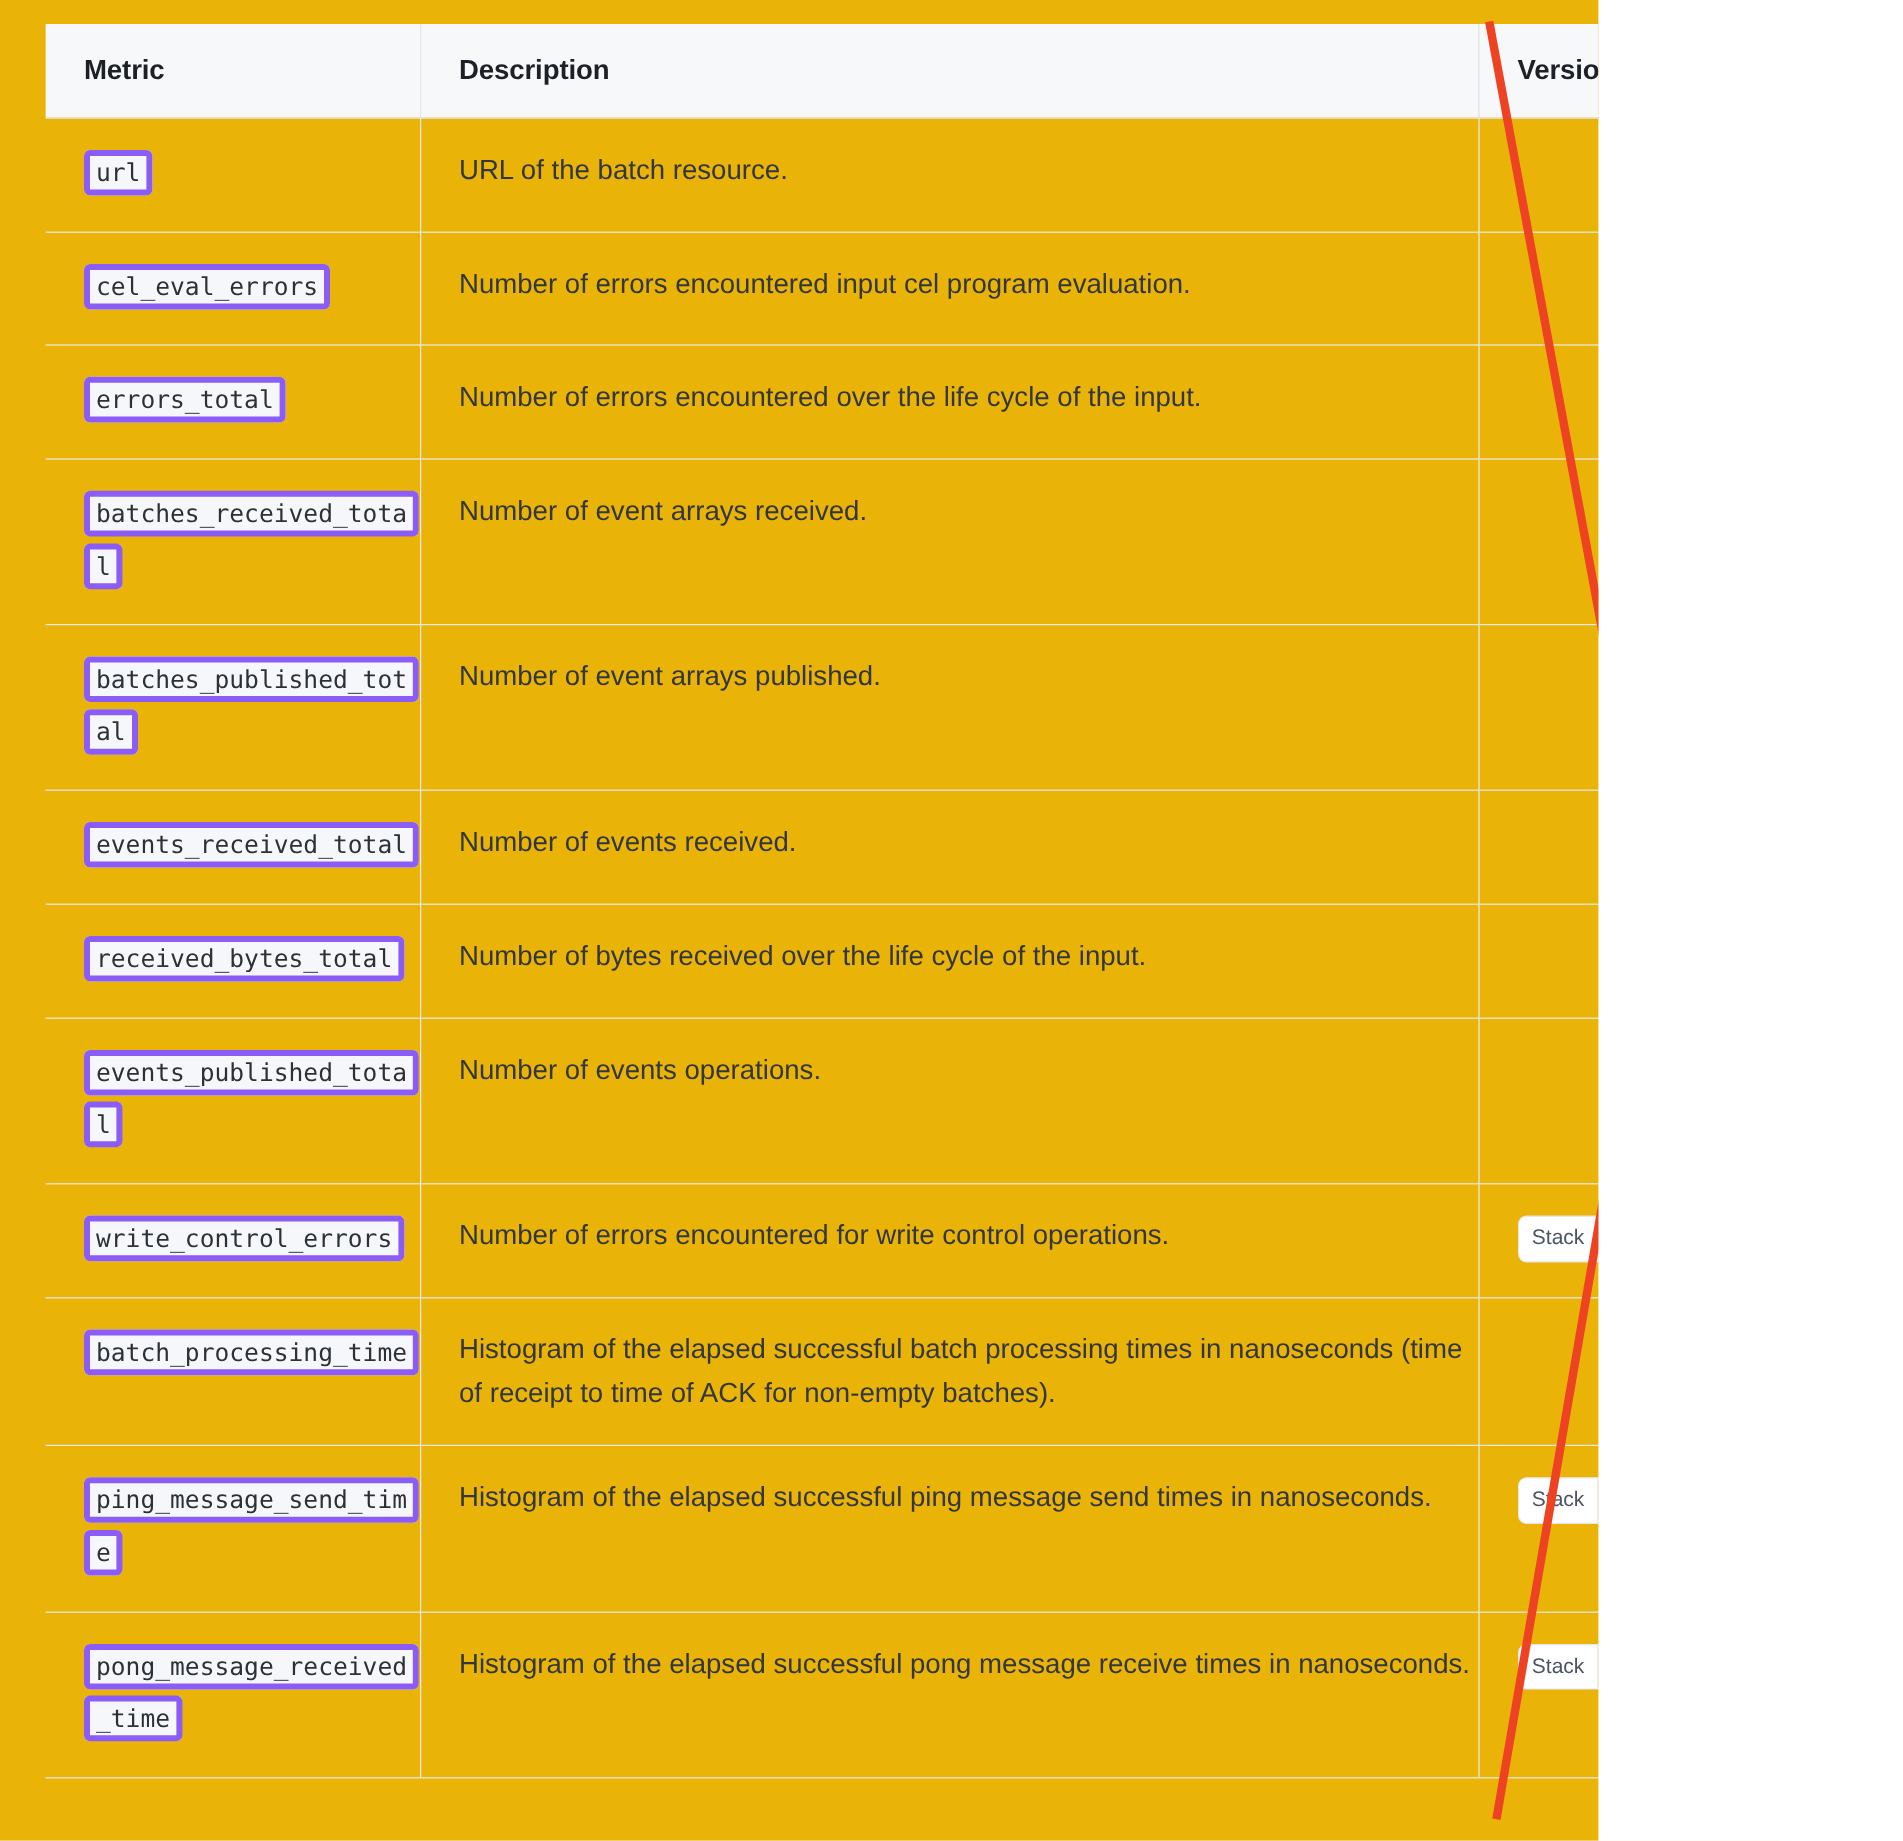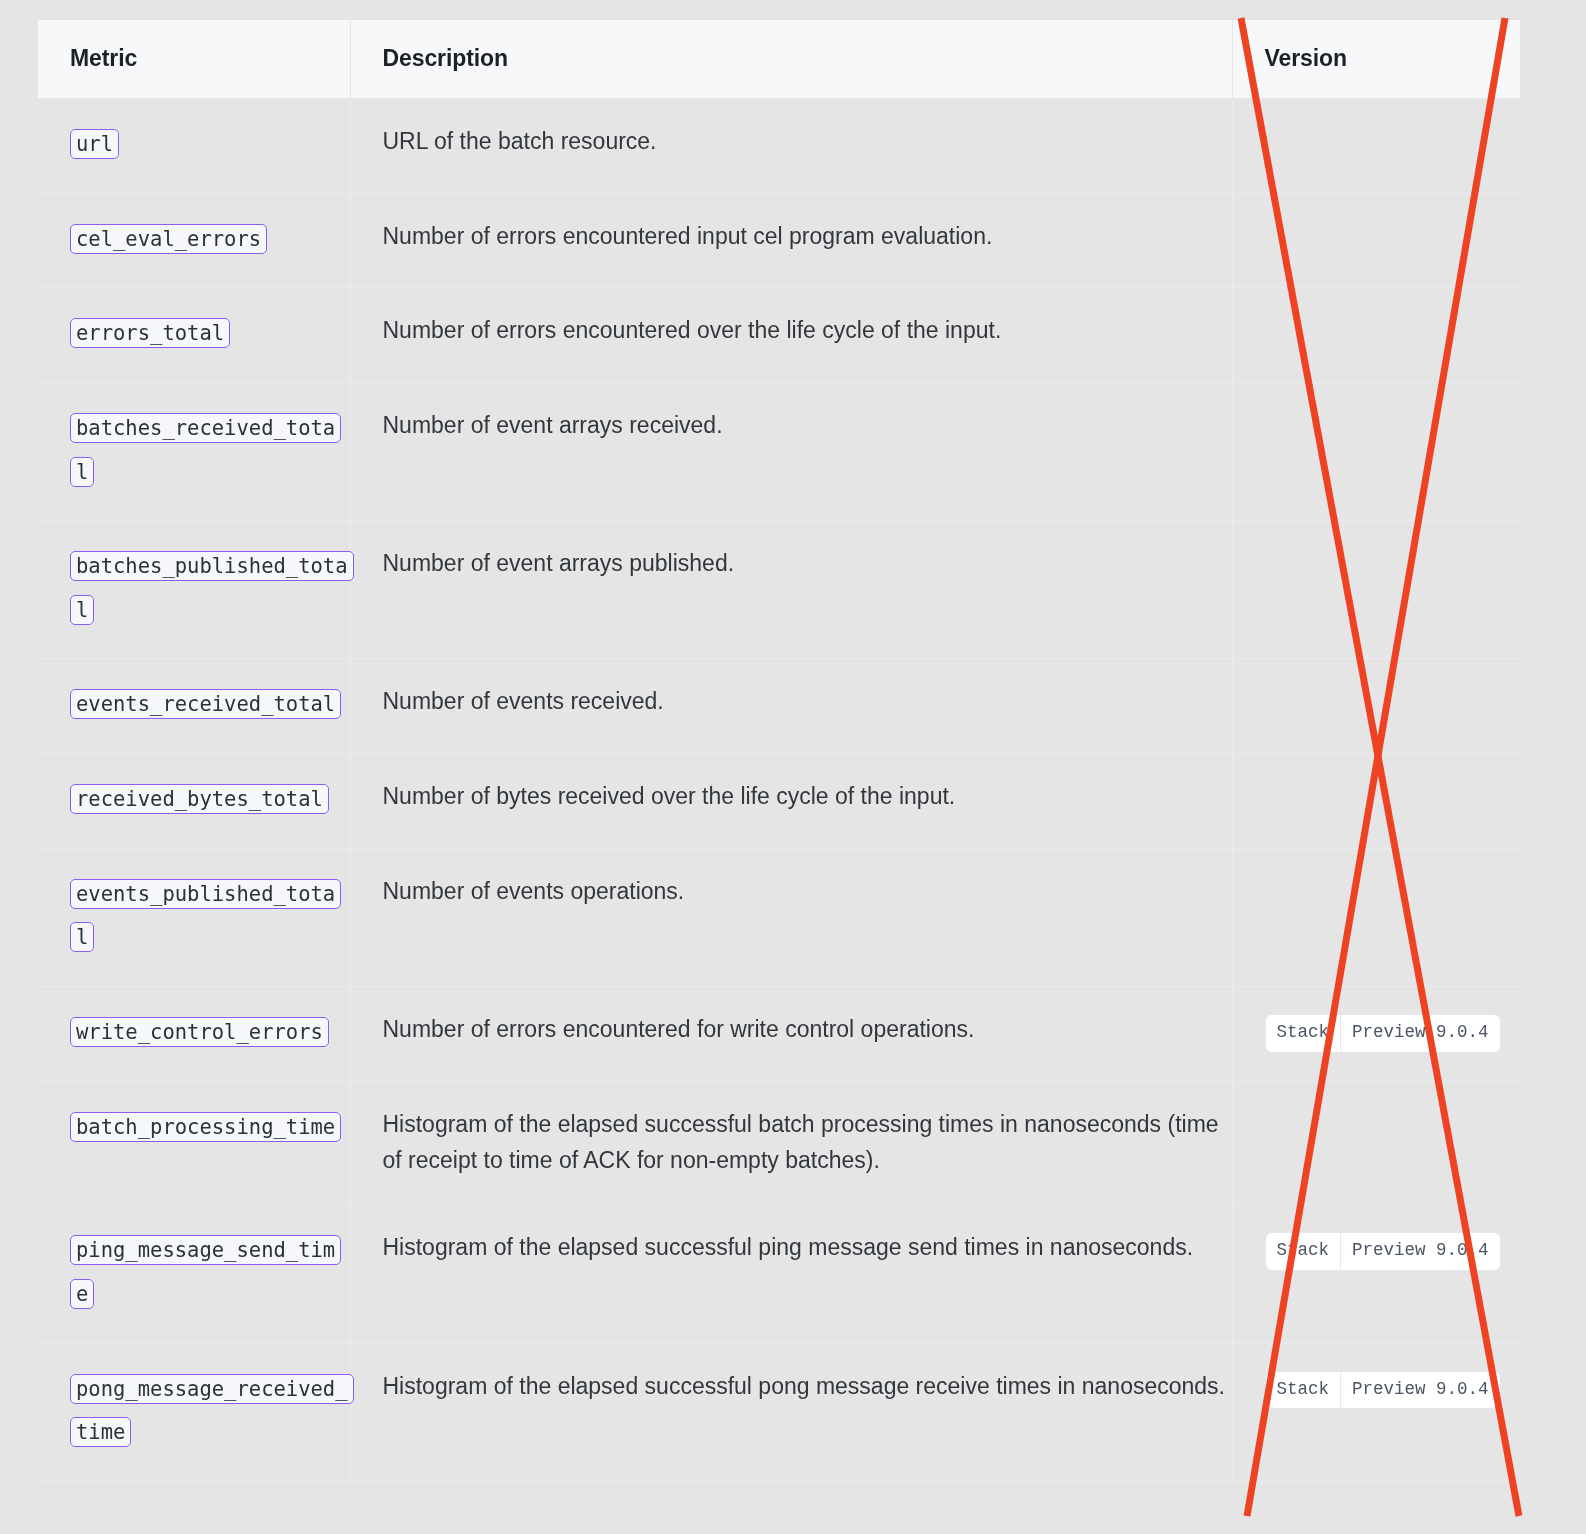--- a/index.html
+++ b/index.html
@@ -6,24 +6,24 @@
   html, body {
     margin: 0;
     padding: 0;
     background: #ffffff;
     width: 1586px;
     height: 1534px;
     font-family: "Liberation Sans", sans-serif;
   }
   #page {
     position: relative;
-    width: 1586px;
+    width: 1332px;
     height: 1534px;
     overflow: hidden;
-    background: #e5e5e5;
+    background: #eab308;
   }
   .table-wrap {
     position: absolute;
     left: 38px;
     top: 20px;
     width: 1482px;
   }
   table.metrics {
     border-collapse: collapse;
     width: 1482px;
@@ -61,21 +61,21 @@
 
   td.metric-cell {
     padding-left: 30px;
     padding-right: 8px;
   }
   code.metric-code {
     font-family: "DejaVu Sans Mono", "Liberation Mono", monospace;
     font-size: 20.5px;
     line-height: 2.13;
     background: #f6f7fa;
-    border: 1px solid #8b5cf6;
+    border: 5px solid #8b5cf6;
     border-radius: 5px;
     padding: 2px 5px;
     color: #2c3138;
     overflow-wrap: anywhere;
     word-break: break-all;
     box-decoration-break: clone;
     -webkit-box-decoration-break: clone;
     display: inline;
   }
   td.desc-cell {
@@ -97,21 +97,21 @@
     border-radius: 7px;
     background: #ffffff;
     overflow: hidden;
     line-height: 1;
   }
   .ver-badge .seg {
     font-size: 17.5px;
     color: #4b5563;
     padding: 9px 11px 10px 11px;
     white-space: nowrap;
-    font-family: Liberation Mono, monospace;
+    font-family: Liberation Sans, sans-serif;
   }
   .ver-badge .seg.right { border-left: 1px solid #e4e7ec; }
 
   .x-overlay {
     position: absolute;
     left: 0;
     top: 0;
     width: 1586px;
     height: 1534px;
     pointer-events: none;

